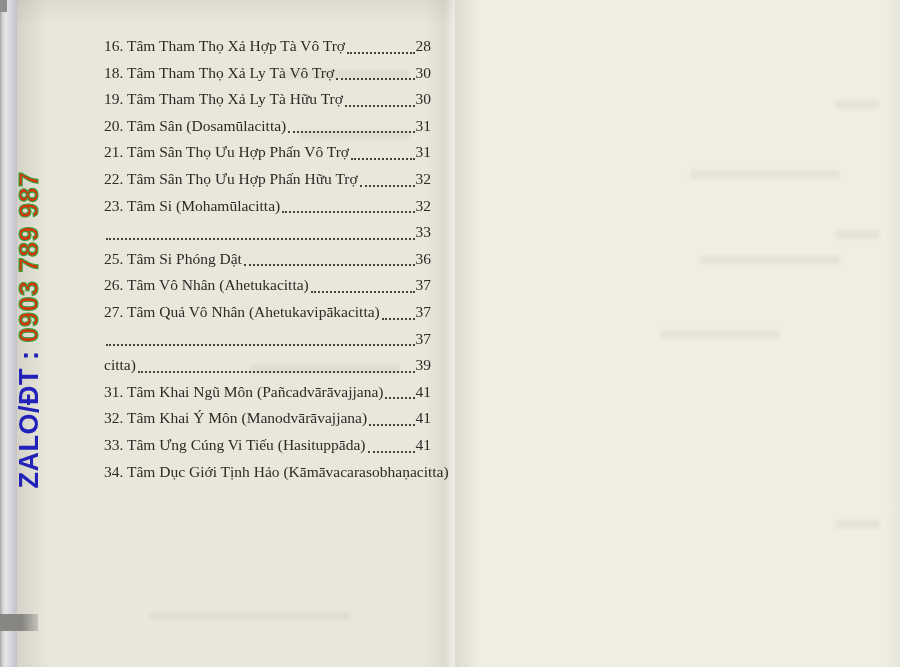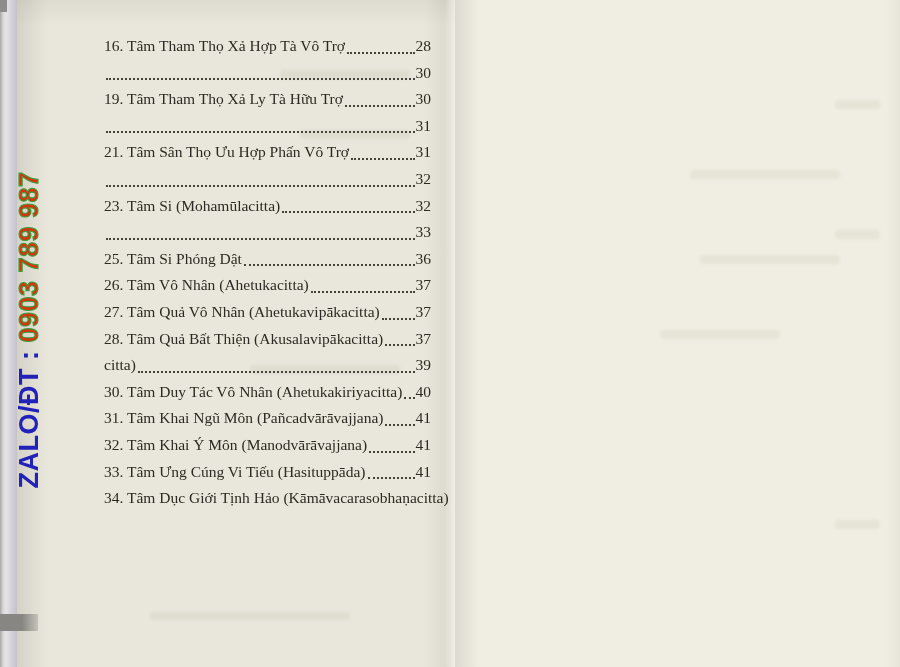--- a/index.html
+++ b/index.html
@@ -83,38 +83,41 @@
   <div class="corner-top"></div>
 
   <div class="page-left">
     <div class="toc toc-left" id="toc-left">
         <div class="line">
           <span class="t">16. Tâm Tham Thọ Xả Hợp Tà Vô Trợ</span>
           <span class="leader"></span>
           <span class="pg">28</span>
         </div>
         <div class="line">
+          <span class="t">18. Tâm Tham Thọ Xả Ly Tà Vô Trợ</span>
           <span class="leader"></span>
           <span class="pg">30</span>
         </div>
         <div class="line">
           <span class="t">19. Tâm Tham Thọ Xả Ly Tà Hữu Trợ</span>
           <span class="leader"></span>
           <span class="pg">30</span>
         </div>
         <div class="line">
+          <span class="t">20. Tâm Sân (Dosamūlacitta)</span>
           <span class="leader"></span>
           <span class="pg">31</span>
         </div>
         <div class="line">
           <span class="t">21. Tâm Sân Thọ Ưu Hợp Phấn Vô Trợ</span>
           <span class="leader"></span>
           <span class="pg">31</span>
         </div>
         <div class="line">
+          <span class="t">22. Tâm Sân Thọ Ưu Hợp Phấn Hữu Trợ</span>
           <span class="leader"></span>
           <span class="pg">32</span>
         </div>
         <div class="line">
           <span class="t">23. Tâm Si (Mohamūlacitta)</span>
           <span class="leader"></span>
           <span class="pg">32</span>
         </div>
         <div class="line">
           <span class="leader"></span>
@@ -129,33 +132,27 @@
           <span class="t">26. Tâm Vô Nhân (Ahetukacitta)</span>
           <span class="leader"></span>
           <span class="pg">37</span>
         </div>
         <div class="line">
           <span class="t">27. Tâm Quả Vô Nhân (Ahetukavipākacitta)</span>
           <span class="leader"></span>
           <span class="pg">37</span>
         </div>
         <div class="line">
-          <span class="t">28. Tâm Quả Bất Thiện (Akusalavipākacitta)</span>
           <span class="leader"></span>
           <span class="pg">37</span>
         </div>
         <div class="line">
           <span class="t">citta)</span>
           <span class="leader"></span>
           <span class="pg">39</span>
-        </div>
-        <div class="line">
-          <span class="t">30. Tâm Duy Tác Vô Nhân (Ahetukakiriyacitta)</span>
-          <span class="leader"></span>
-          <span class="pg">40</span>
         </div>
         <div class="line">
           <span class="t">31. Tâm Khai Ngũ Môn (Pañcadvārāvajjana)</span>
           <span class="leader"></span>
           <span class="pg">41</span>
         </div>
         <div class="line">
           <span class="t">32. Tâm Khai Ý Môn (Manodvārāvajjana)</span>
           <span class="leader"></span>
           <span class="pg">41</span>

